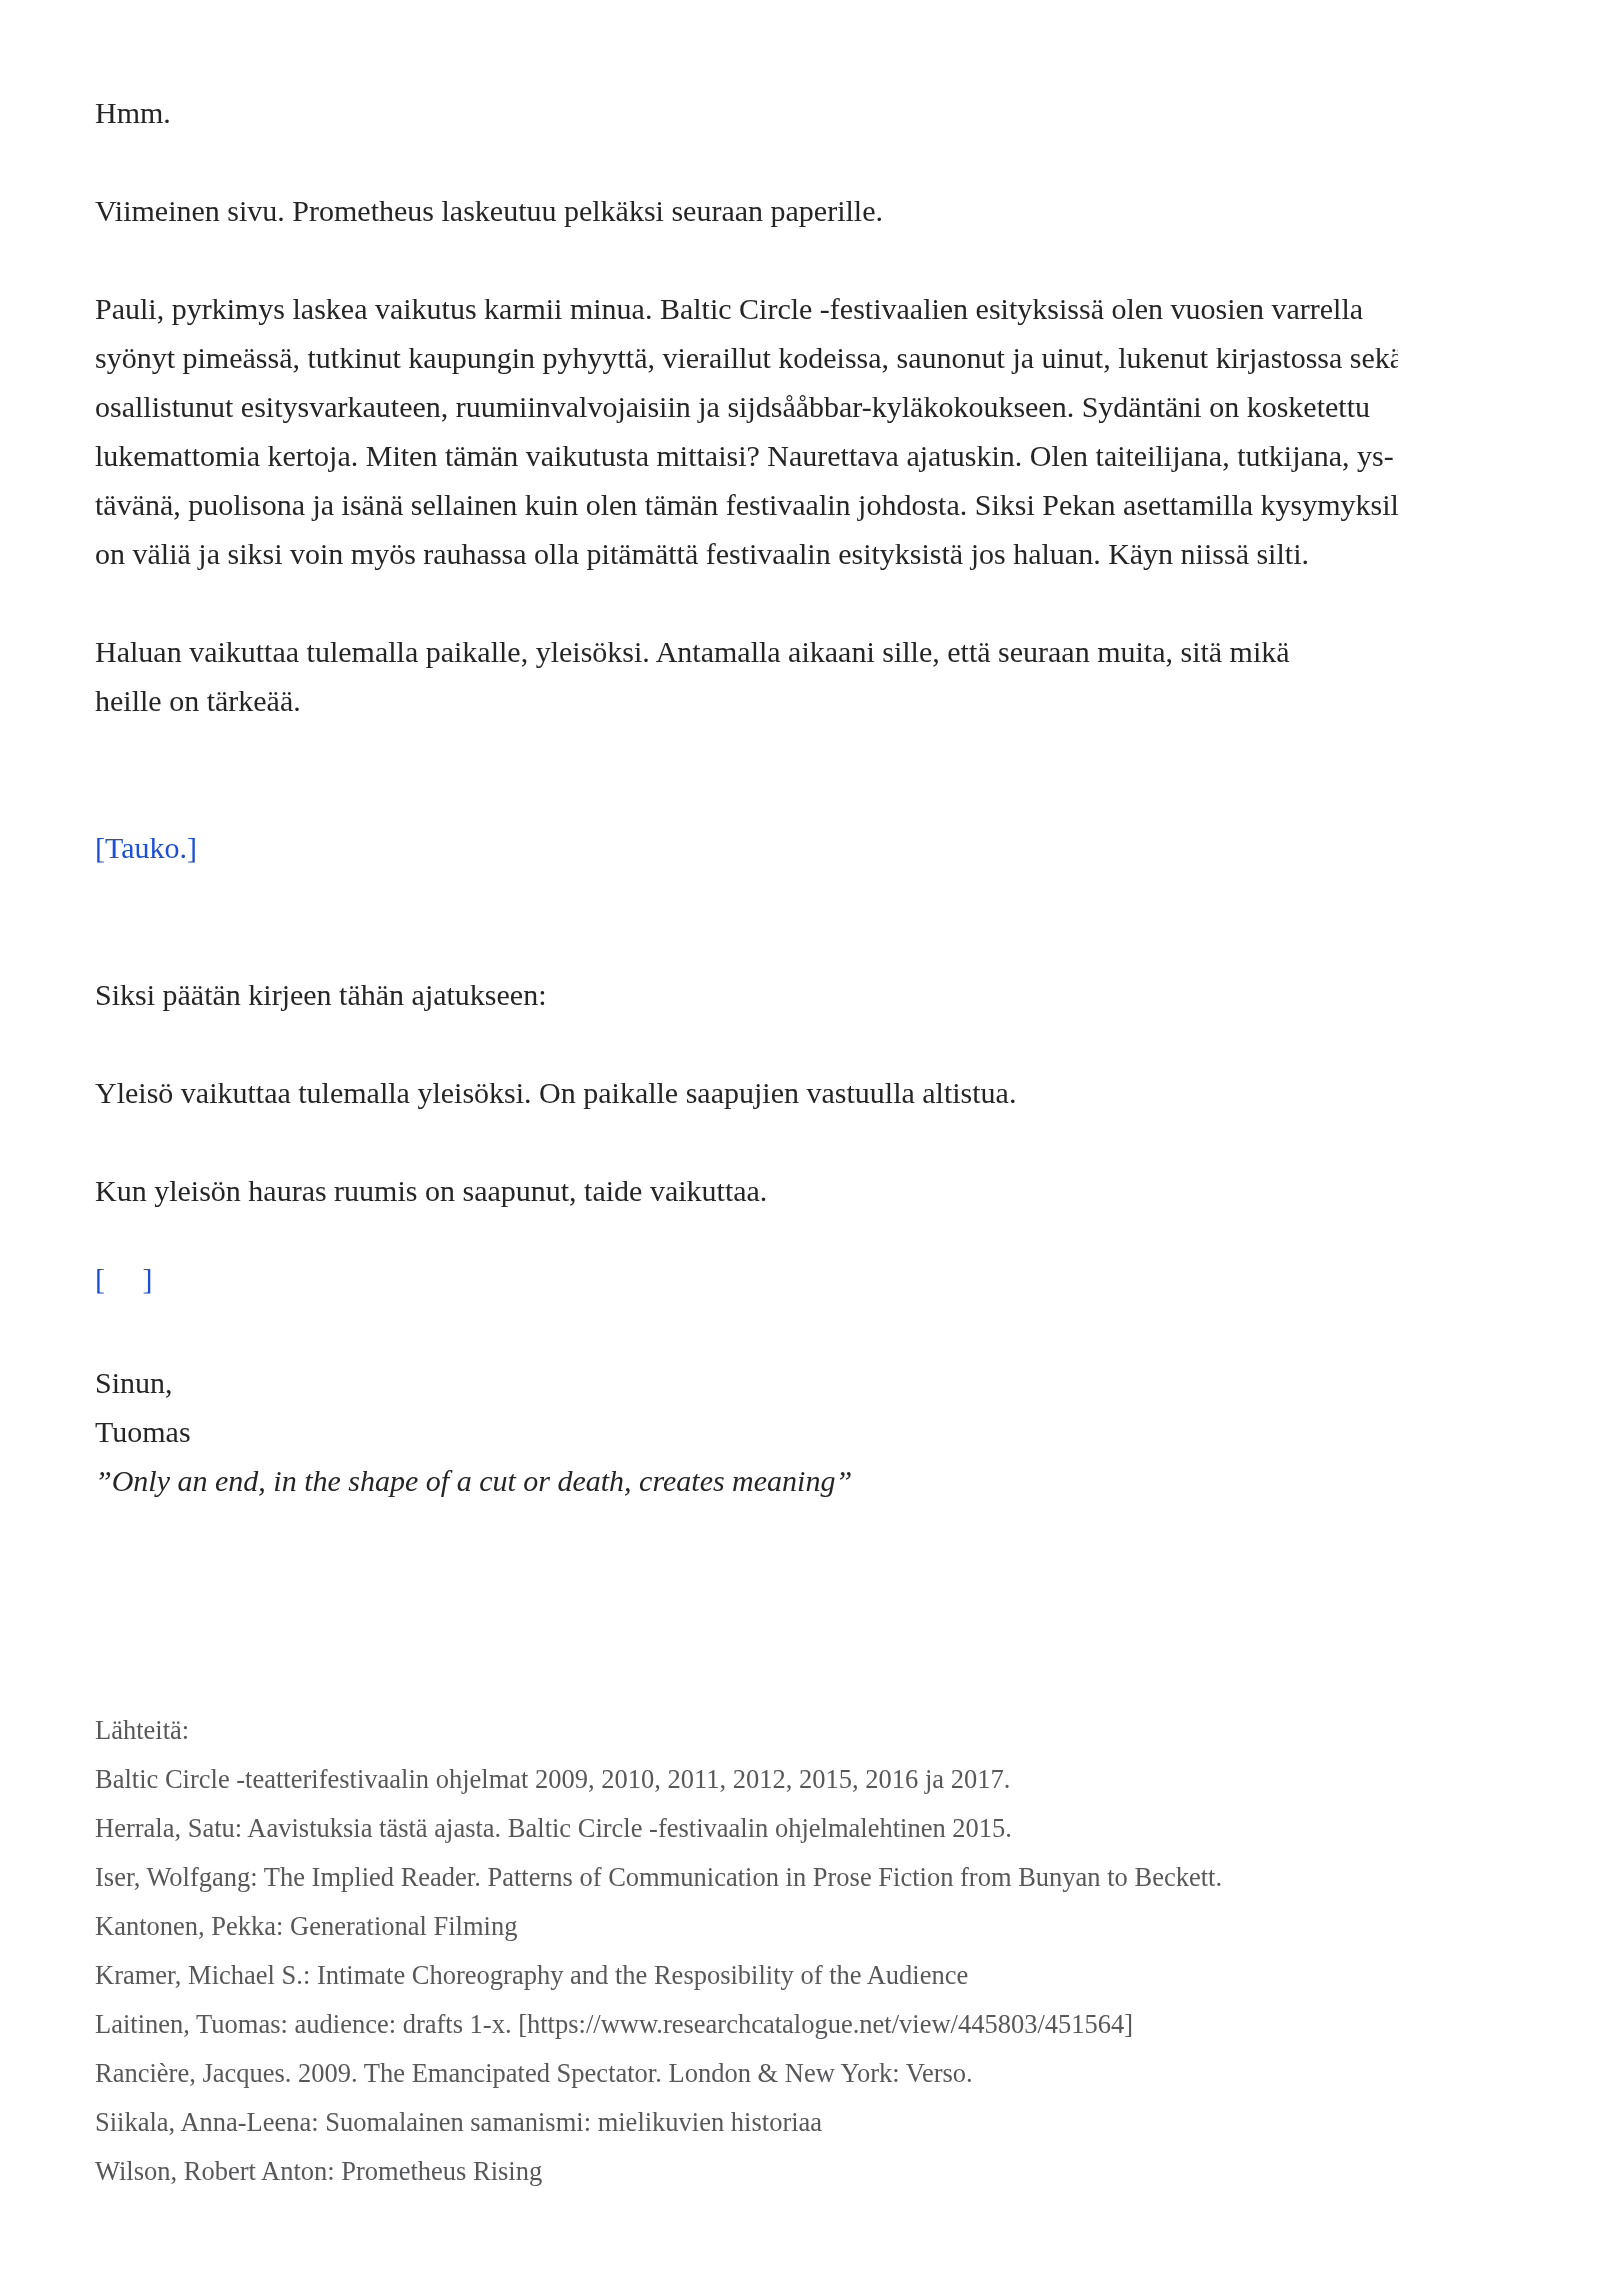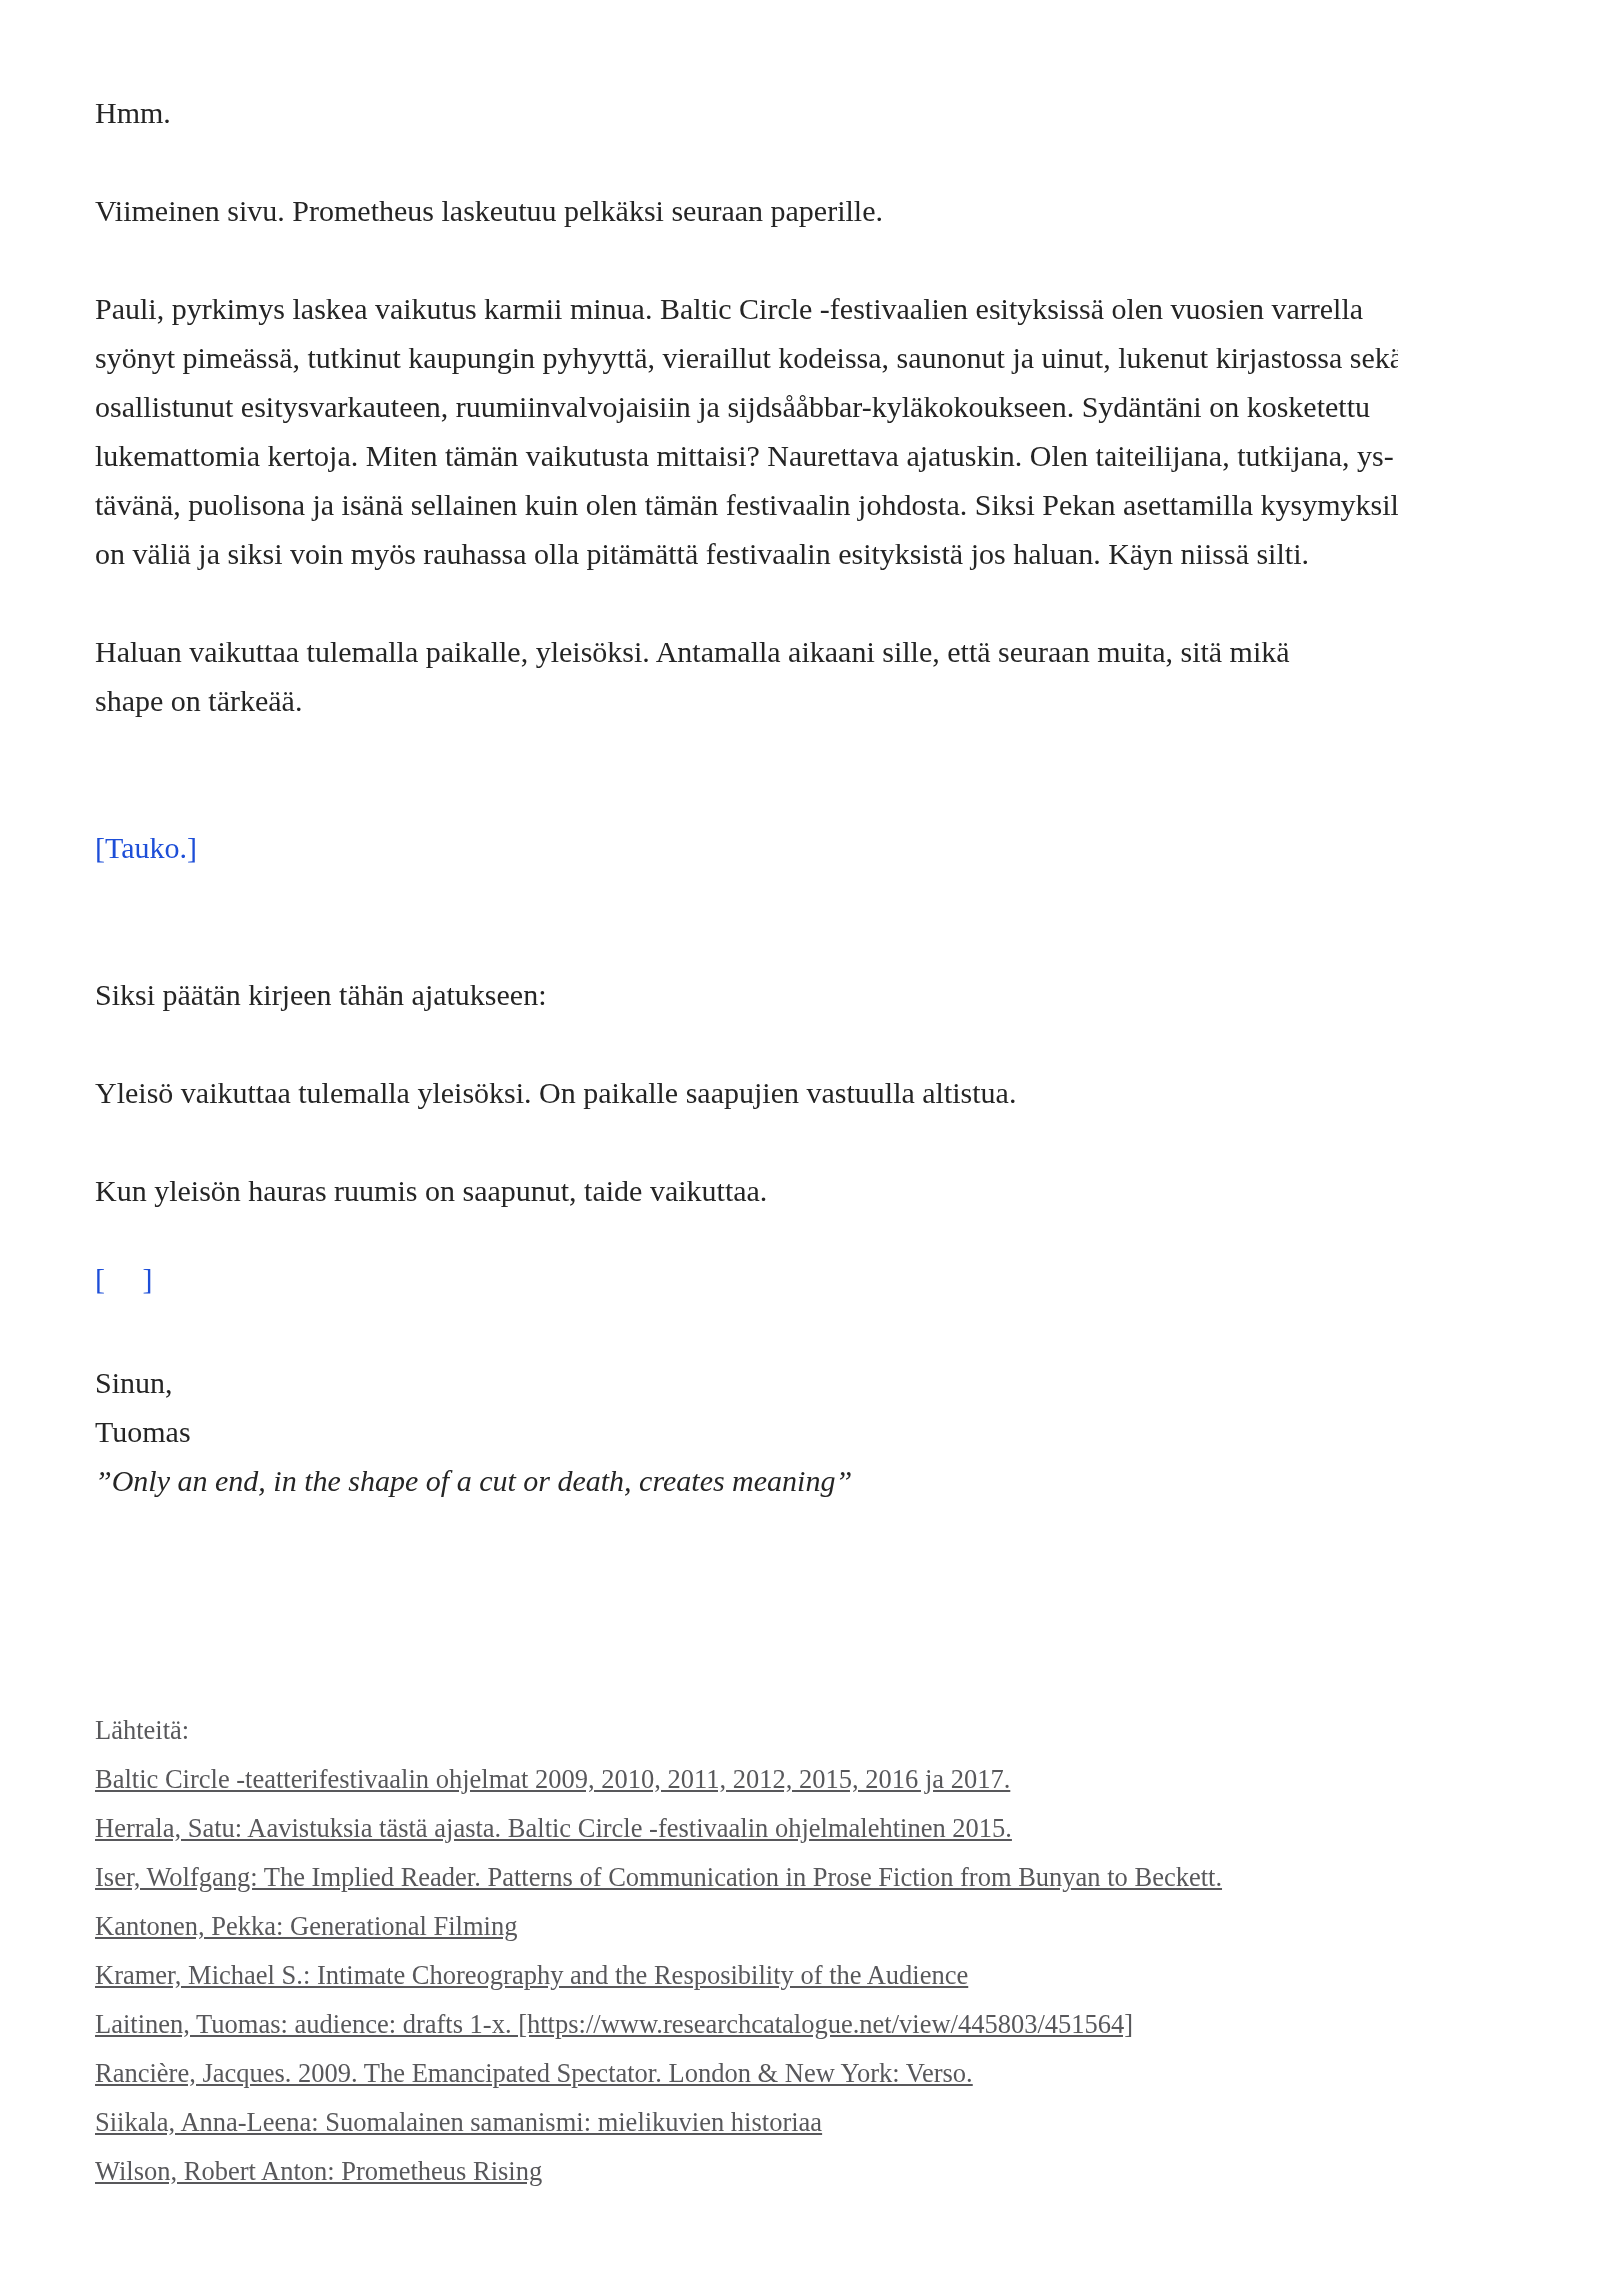--- a/index.html
+++ b/index.html
@@ -47,21 +47,20 @@
   .ref-title {
     margin: 0;
     font-size: 26.5px;
     line-height: 49px;
     color: #58585b;
   }
   .ref-list {
     margin: 0;
     padding: 0;
     list-style: none;
-    text-decoration: underline;
   }
   .ref-item {
     margin: 0;
     font-size: 26.5px;
     line-height: 49px;
     color: #58585b;
   }
 </style>
 </head>
 <body>
@@ -74,21 +73,21 @@
     <p class="para gap-1">Viimeinen sivu. Prometheus laskeutuu pelkäksi seuraan paperille.</p>
 
     <p class="para gap-1">Pauli, pyrkimys laskea vaikutus karmii minua. Baltic Circle -festivaalien esityksissä olen vuosien varrella
 syönyt pimeässä, tutkinut kaupungin pyhyyttä, vieraillut kodeissa, saunonut ja uinut, lukenut kirjastossa sekä
 osallistunut esitysvarkauteen, ruumiinvalvojaisiin ja sijdsååbbar-kyläkokoukseen. Sydäntäni on kosketettu
 lukemattomia kertoja. Miten tämän vaikutusta mittaisi? Naurettava ajatuskin. Olen taiteilijana, tutkijana, ys-
 tävänä, puolisona ja isänä sellainen kuin olen tämän festivaalin johdosta. Siksi Pekan asettamilla kysymyksillä
 on väliä ja siksi voin myös rauhassa olla pitämättä festivaalin esityksistä jos haluan. Käyn niissä silti.</p>
 
     <p class="para gap-1">Haluan vaikuttaa tulemalla paikalle, yleisöksi. Antamalla aikaani sille, että seuraan muita, sitä mikä
-shape on tärkeää.</p>
+heille on tärkeää.</p>
 
     <p class="para red gap-2">[Tauko.]</p>
 
     <p class="para gap-2">Siksi päätän kirjeen tähän ajatukseen:</p>
 
     <p class="para gap-1">Yleisö vaikuttaa tulemalla yleisöksi. On paikalle saapujien vastuulla altistua.</p>
 
     <p class="para gap-1">Kun yleisön hauras ruumis on saapunut, taide vaikuttaa.</p>
 
     <p class="para red gap-bracket">[&nbsp;&nbsp;&nbsp;&nbsp;&nbsp;]</p>

